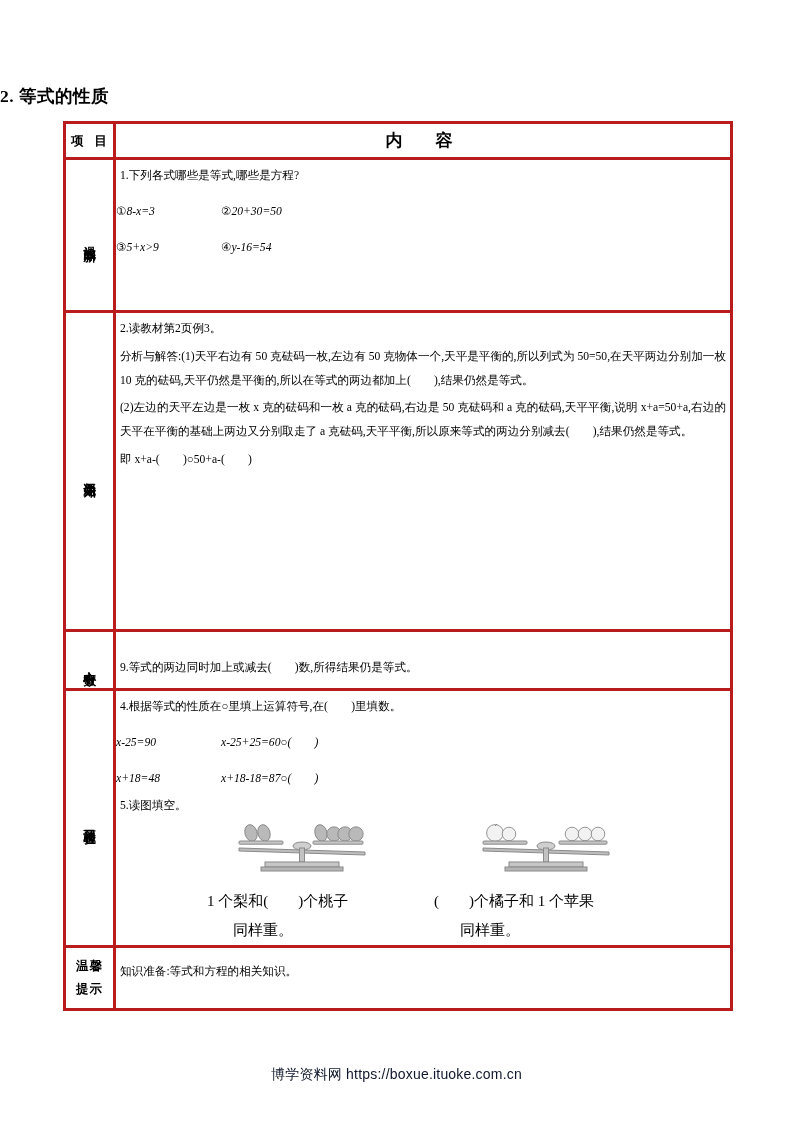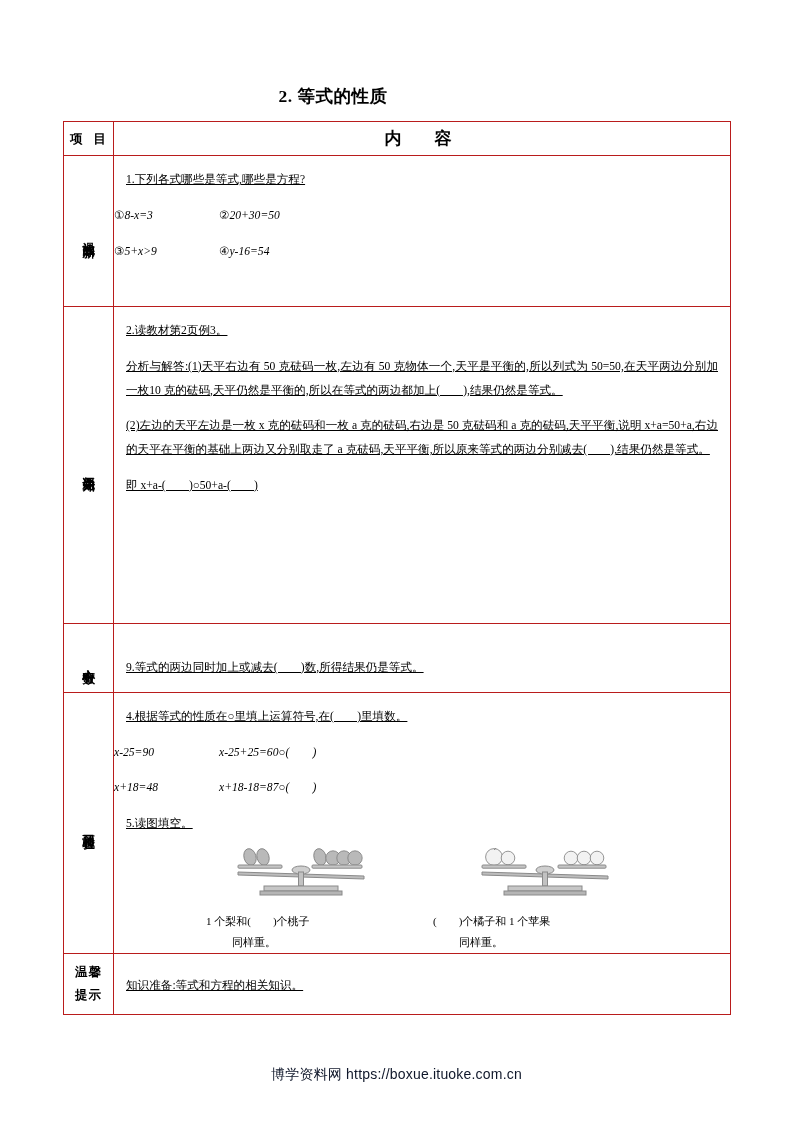--- a/index.html
+++ b/index.html
@@ -20,36 +20,35 @@
     width: 793px;
     height: 1122px;
     position: relative;
     box-sizing: border-box;
   }
   .doc-title {
     position: absolute;
     top: 84px;
     left: 0;
     width: 666px;
-    text-align: center;
     font-size: 17.5px;
     font-weight: 700;
     letter-spacing: 0.5px;
     font-family: "Liberation Serif", "DejaVu Serif", serif;
   }
   table.worksheet {
     position: absolute;
     left: 63px;
     top: 121px;
     width: 667px;
     border-collapse: collapse;
     table-layout: fixed;
   }
   table.worksheet td {
-    border: 1px solid #b91c1c;
+    border: 3px solid #b91c1c;
     vertical-align: top;
     padding: 0;
   }
   .col-label {
     width: 50px;
     text-align: center;
     vertical-align: middle !important;
   }
   .vlabel {
     writing-mode: vertical-rl;
@@ -91,33 +90,33 @@
   }
   .circnum {
     display: inline-block;
     font-style: normal;
   }
   .eq-row {
     display: flex;
     margin-top: 12px;
   }
   .eq-row > span:first-child { width: 105px; display: inline-block; }
-  .para { margin: 12px; text-decoration: underline; }
+  .para { margin: 4px; }
   .scales-area {
     display: flex;
     justify-content: center;
     gap: 72px;
     margin: 6px 0 2px 0;
   }
   .scale-wrap { width: 170px; }
   .scale-caption {
     display: flex;
     justify-content: center;
     gap: 22px;
-    font-size: 11px;
+    font-size: 15px;
     line-height: 1.95;
     margin-top: 2px;
   }
   .cap-col { width: 205px; }
   .cap-line1 { white-space: nowrap; }
   .cap-line2 { padding-left: 26px; }
   .watermark {
     position: absolute;
     top: 1066px;
     left: 0;

